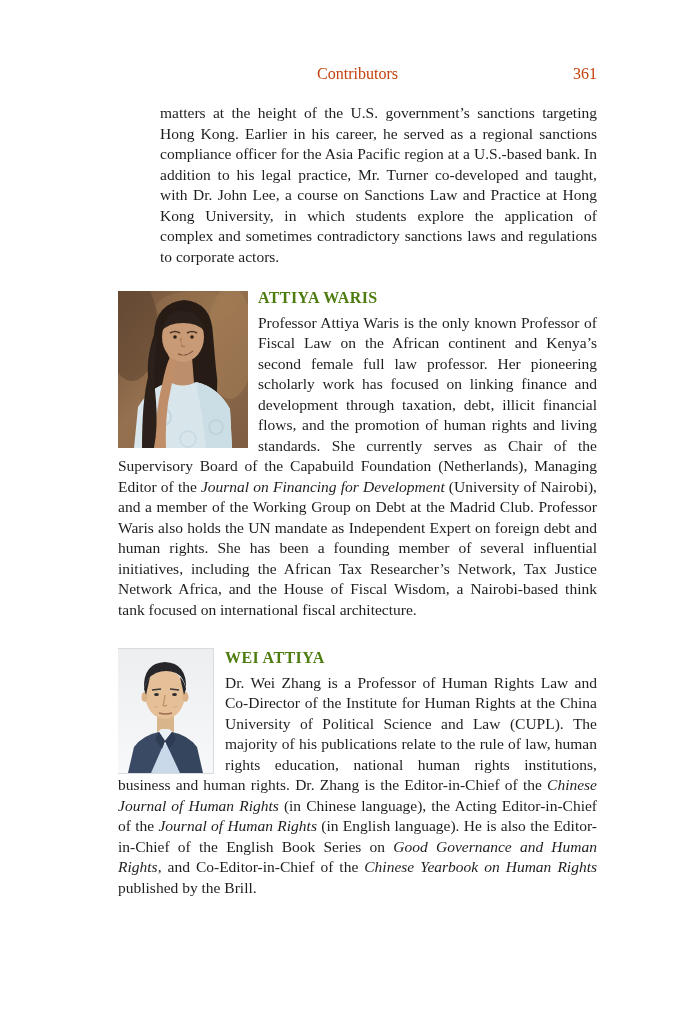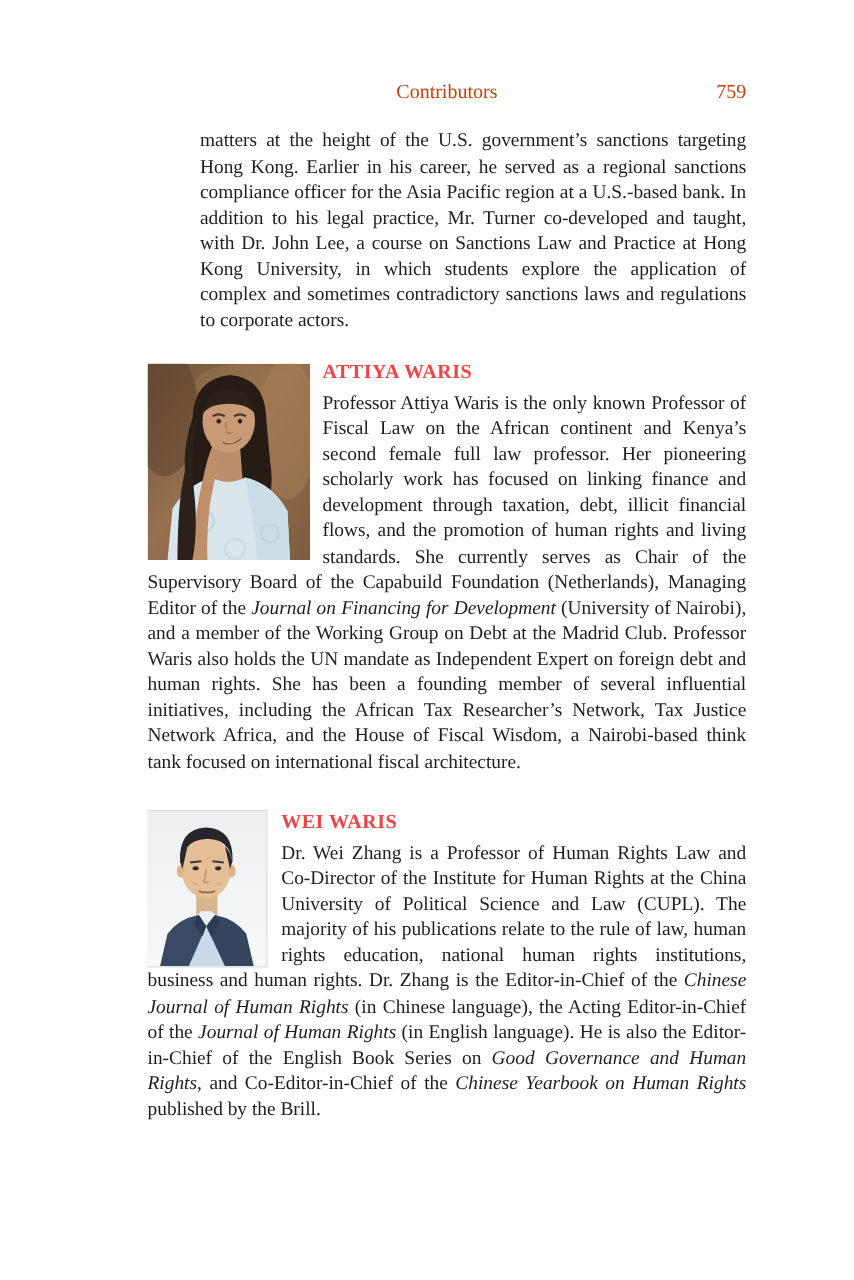--- a/index.html
+++ b/index.html
@@ -49,21 +49,21 @@
     overflow: hidden; 
   }
   .contributor.waris { margin-top: 21px; }
   .contributor.zhang { margin-top: 28px; }
   .contrib-name {
     font-size: 16px;
     font-weight: bold;
     letter-spacing: 0.4px;
     line-height: 20.5px;
     margin: 0 0 4px 0;
-    color: #ef4444;
+    color: #4d7c0f;
   }
   .photo {
     float: left;
   }
   .photo svg { display: block; }
   .photo-waris {
     width: 130px;
     height: 157px;
     margin: 3px 10px 5px 0;
   }
@@ -78,21 +78,21 @@
   .bio i { }
 </style>
 </head>
 <body>
 
 <div class="sheet">
   <div class="content">
 
     <div class="running-head">
       <span>Contributors</span>
-      <span class="page-number">759</span>
+      <span class="page-number">361</span>
     </div>
 
     <p class="body-text intro"><span>matters at the height of the U.S. government’s sanctions targeting Hong Kong. Earlier in his career, he served as a regional sanctions compliance officer for the Asia Pacific region at a U.S.-based bank. In addition to his legal practice, Mr. Turner co-developed and taught, with Dr. John Lee, a course on Sanctions Law and Practice at Hong Kong University, in which students explore the application of complex and sometimes contradictory sanctions laws and regulations to corporate actors.</span></p>
 
     <section class="contributor waris">
       <div class="photo photo-waris">
         <svg viewBox="0 0 130 157" width="130" height="157">
           <defs>
             <linearGradient id="wbg" x1="0" y1="0" x2="1" y2="1">
               <stop offset="0" stop-color="#6f5038"></stop>
@@ -167,18 +167,18 @@
           <path d="M34 41 L43 40" stroke="#3a3a3c" stroke-width="1.6"></path>
           <path d="M52 40 L61 41" stroke="#3a3a3c" stroke-width="1.6"></path>
           <ellipse cx="38.5" cy="45.5" rx="2.4" ry="1.6" fill="#2a2a2c"></ellipse>
           <ellipse cx="56.5" cy="45.5" rx="2.4" ry="1.6" fill="#2a2a2c"></ellipse>
           <path d="M47 46 Q46 54 45 56 Q47 58 49 56" stroke="#c09468" stroke-width="1.3" fill="none"></path>
           <path d="M41 64 Q47 66 54 64" stroke="#9c6d4e" stroke-width="1.5" fill="none"></path>
           <path d="M36 57 Q38 59 40 58" stroke="#d0a577" stroke-width="1" fill="none" opacity="0.8"></path>
           <path d="M59 57 Q57 59 55 58" stroke="#d0a577" stroke-width="1" fill="none" opacity="0.8"></path>
         </svg>
       </div>
-      <h3 class="contrib-name">WEI WARIS</h3>
+      <h3 class="contrib-name">WEI ATTIYA</h3>
       <p class="body-text bio"><span>Dr. Wei Zhang is a Professor of Human Rights Law and Co-Director of the Institute for Human Rights at the China University of Political Science and Law (CUPL). The majority of his publications relate to the rule of law, human rights education, national human rights institutions, business and human rights. Dr. Zhang is the Editor-in-Chief of the </span><i>Chinese Journal of Human Rights</i><span> (in Chinese language), the Acting Editor-in-Chief of the </span><i>Journal of Human Rights</i><span> (in English language). He is also the Editor-in-Chief of the English Book Series on </span><i>Good Governance and Human Rights</i><span>, and Co-Editor-in-Chief of the </span><i>Chinese Yearbook on Human Rights</i><span> published by the Brill.</span></p>
     </section>
 
   </div>
 </div>
 
 </body></html>

